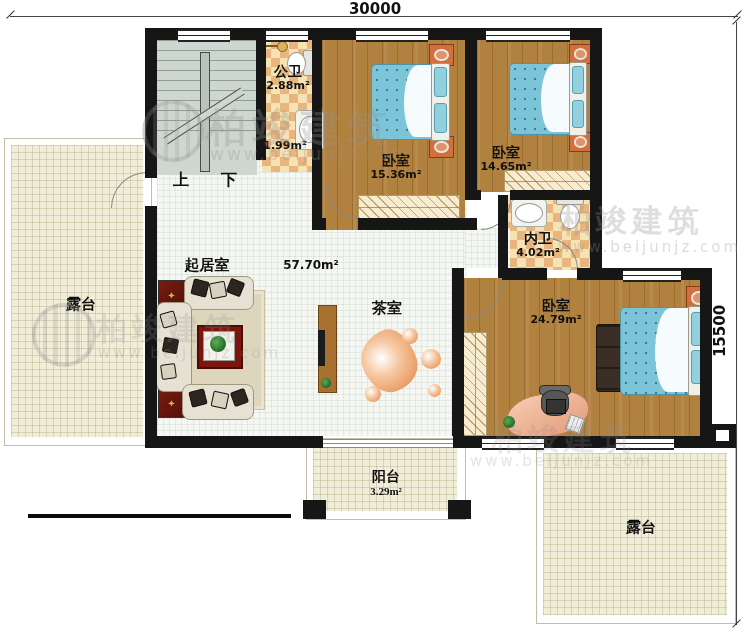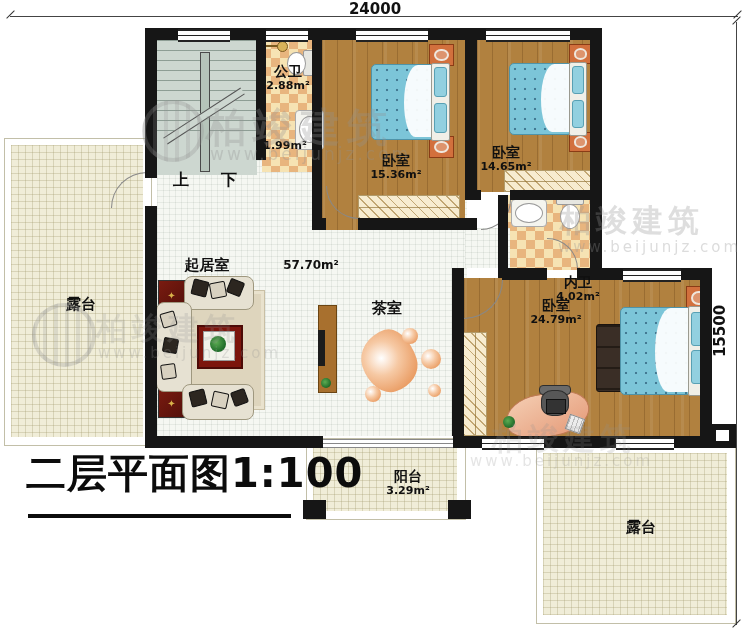--- a/index.html
+++ b/index.html
@@ -109,21 +109,21 @@
      overflow:hidden;background:repeating-linear-gradient(90deg,transparent 0 7px,rgba(145,145,145,.22) 7px 11px);}
 </style>
 </head>
 <body>
 
 <div class="plan">
 
   <div class="dimline" style="left:10px;top:16px;width:728px;height:1px;"></div>
   <div class="tick" style="left:5px;top:14px;transform:rotate(-45deg);"></div>
   <div class="tick" style="left:732px;top:14px;transform:rotate(-45deg);"></div>
-  <div class="dimlabel" style="left:340px;top:0px;width:70px;text-align:center;">24000</div>
+  <div class="dimlabel" style="left:340px;top:0px;width:70px;text-align:center;">30000</div>
 
   <div class="dimline" style="left:736px;top:22px;width:1px;height:603px;"></div>
   <div class="tick" style="left:731px;top:20px;transform:rotate(-45deg);"></div>
   <div class="tick" style="left:731px;top:623px;transform:rotate(-45deg);"></div>
   <div class="dimlabel" style="left:690px;top:322px;width:60px;text-align:center;transform:rotate(-90deg);">15500</div>
 
   <div class="floor floor-living" style="left:157px;top:40px;width:310px;height:396px;"></div>
   <div class="floor floor-living" style="left:465px;top:228px;width:45px;height:40px;z-index:11;"></div>
   <div class="floor floor-stair" style="left:157px;top:40px;width:100px;height:135px;"></div>
   <div class="floor floor-check" style="left:262px;top:40px;width:52px;height:132px;"></div>
@@ -272,21 +272,21 @@
     <div class="ar">1.99m²</div>
   </div>
   <div class="lbl" style="left:396px;top:153px;">
     <div class="nm">卧室</div>
     <div class="ar">15.36m²</div>
   </div>
   <div class="lbl" style="left:506px;top:145px;">
     <div class="nm">卧室</div>
     <div class="ar">14.65m²</div>
   </div>
-  <div class="lbl" style="left:578px;top:231px;margin-top:44px;">
+  <div class="lbl" style="left:538px;top:231px;">
     <div class="nm">内卫</div>
     <div class="ar">4.02m²</div>
   </div>
   <div class="lbl" style="left:556px;top:298px;">
     <div class="nm">卧室</div>
     <div class="ar">24.79m²</div>
   </div>
   <div class="lbl" style="left:207px;top:257px;">
     <div class="nm big">起居室</div>
   </div>
@@ -295,35 +295,34 @@
   </div>
   <div class="lbl" style="left:387px;top:300px;">
     <div class="nm big">茶室</div>
   </div>
   <div class="lbl" style="left:81px;top:296px;">
     <div class="nm big">露台</div>
   </div>
   <div class="lbl" style="left:641px;top:519px;">
     <div class="nm big">露台</div>
   </div>
-  <div class="lbl" style="left:408px;top:469px;">
+  <div class="lbl" style="left:386px;top:469px;font-family:Liberation Serif, serif;">
     <div class="nm">阳台</div>
     <div class="ar">3.29m²</div>
   </div>
 
   <div class="wm-logo" style="left:142px;top:100px;width:54px;height:54px;"></div>
   <div class="wm wm-brand" style="left:206px;top:100px;">柏竣建筑</div>
   <div class="wm wm-site" style="left:210px;top:144px;">www.beijunjz.com</div>
 
   <div class="wm-logo" style="left:32px;top:303px;width:56px;height:56px;"></div>
   <div class="wm wm-brand sm" style="left:96px;top:308px;opacity:.75;">柏竣建筑</div>
   <div class="wm wm-site sm" style="left:98px;top:344px;opacity:.8;">www.beijunjz.com</div>
 
   <div class="wm wm-brand sm" style="left:560px;top:200px;">柏竣建筑</div>
   <div class="wm wm-site sm" style="left:558px;top:238px;">www.beijunjz.com</div>
 
   <div class="wm wm-brand sm" style="left:492px;top:418px;opacity:.7;">柏竣建筑</div>
   <div class="wm wm-site sm" style="left:470px;top:452px;opacity:.75;">www.beijunjz.com</div>
 
-  <div class="title">二层平面图1:100</div>
   <div class="underline"></div>
 
 </div>
 
 </body></html>

